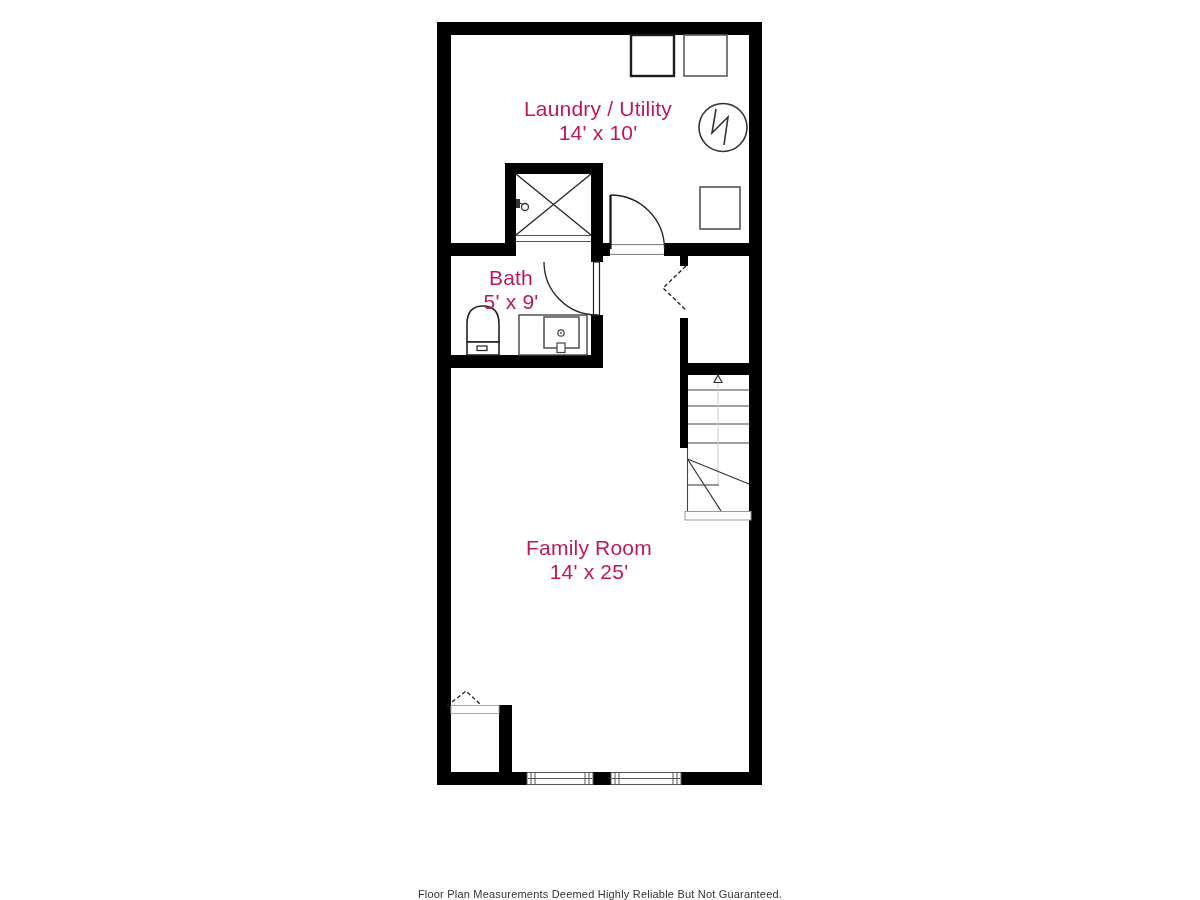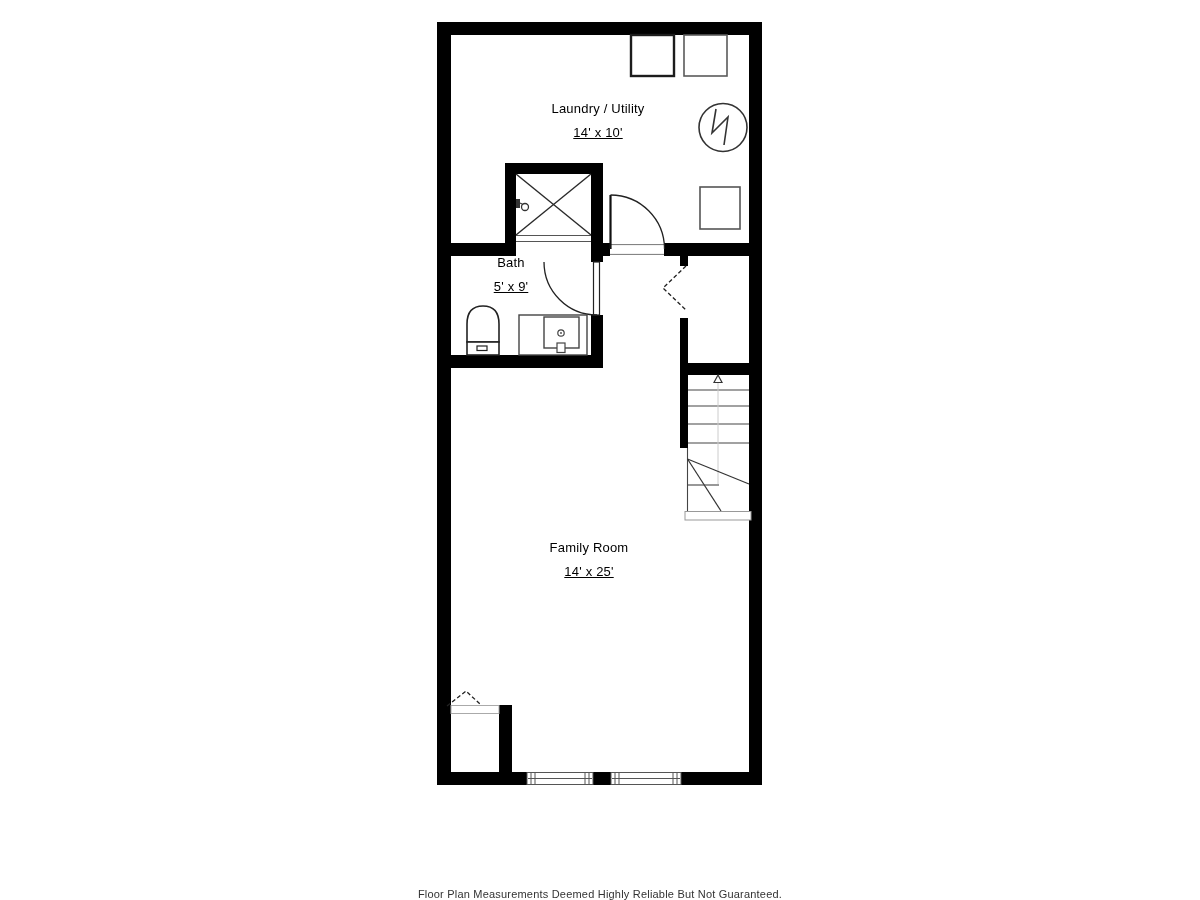--- a/index.html
+++ b/index.html
@@ -3,23 +3,23 @@
 <meta charset="utf-8">
 <style>
   html,body{margin:0;padding:0;background:#fff;}
   .canvas{
     position:relative;width:1200px;height:900px;background:#fff;overflow:hidden;
     font-family:"Liberation Sans","DejaVu Sans",sans-serif;
   }
   .plan-svg{position:absolute;left:437px;top:20px;}
   .room-label{
     position:absolute;transform:translateX(-50%);text-align:center;
-    color:#000000;font-size:13px;line-height:24px;white-space:nowrap;letter-spacing:.2px;
+    color:#be185d;font-size:21px;line-height:24px;white-space:nowrap;letter-spacing:.2px;
   }
-  .room-label .dims{display:block;text-decoration:underline;}
+  .room-label .dims{display:block;}
   .footer-note{
     position:absolute;left:600px;top:888px;transform:translateX(-50%);
     font-size:11px;color:#333;white-space:nowrap;letter-spacing:.2px;
   }
 </style>
 </head>
 <body>
 
 <div class="canvas">
 
@@ -141,21 +141,21 @@
       <line x1="236" y1="752.5" x2="236" y2="764.5" stroke="#555" stroke-width="1"></line>
       <line x1="240" y1="752.5" x2="240" y2="764.5" stroke="#555" stroke-width="1"></line>
     </g>
   </svg>
 
   <div class="room-label" style="left:598px;top:97px;">
     <span class="name">Laundry / Utility</span>
     <span class="dims">14' x 10'</span>
   </div>
 
-  <div class="room-label" style="left:511px;top:251px;text-align:center;">
+  <div class="room-label" style="left:511px;top:266px;text-align:center;">
     <span class="name">Bath</span>
     <span class="dims">5' x 9'</span>
   </div>
 
   <div class="room-label" style="left:589px;top:536px;">
     <span class="name">Family Room</span>
     <span class="dims">14' x 25'</span>
   </div>
 
   <div class="footer-note">Floor Plan Measurements Deemed Highly Reliable But Not Guaranteed.</div>

